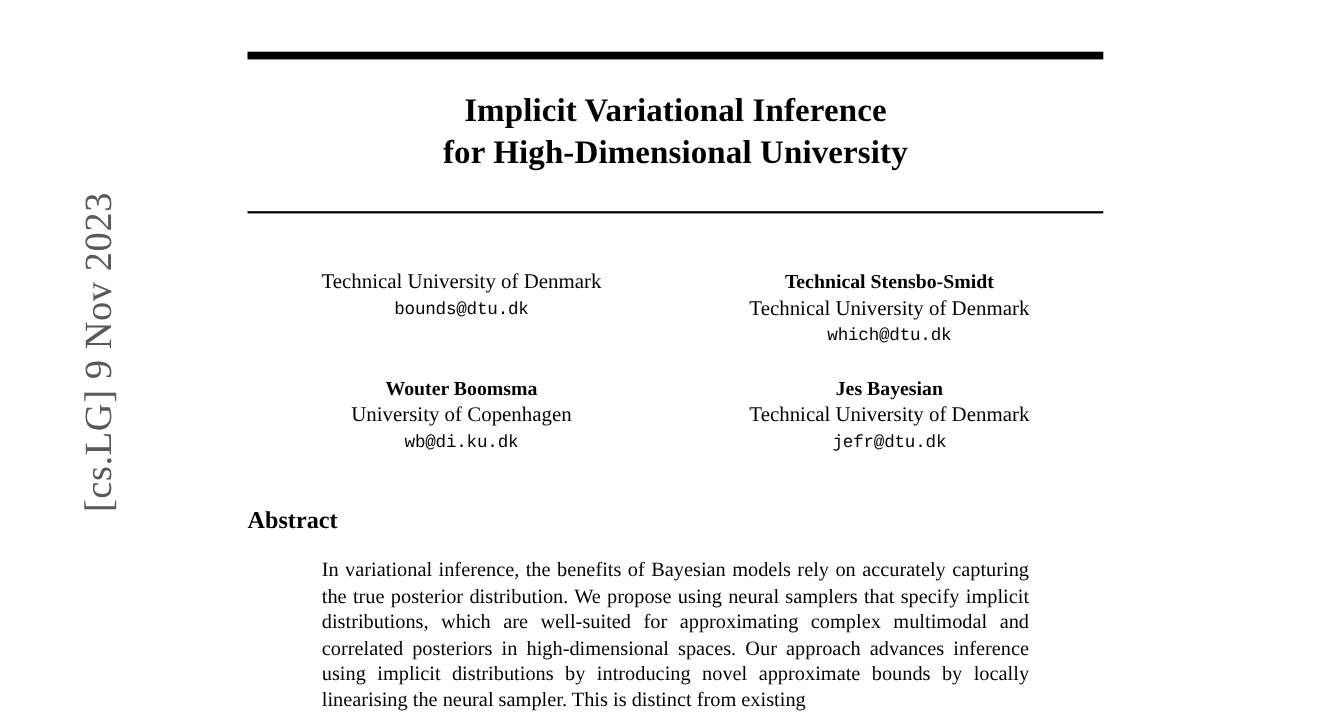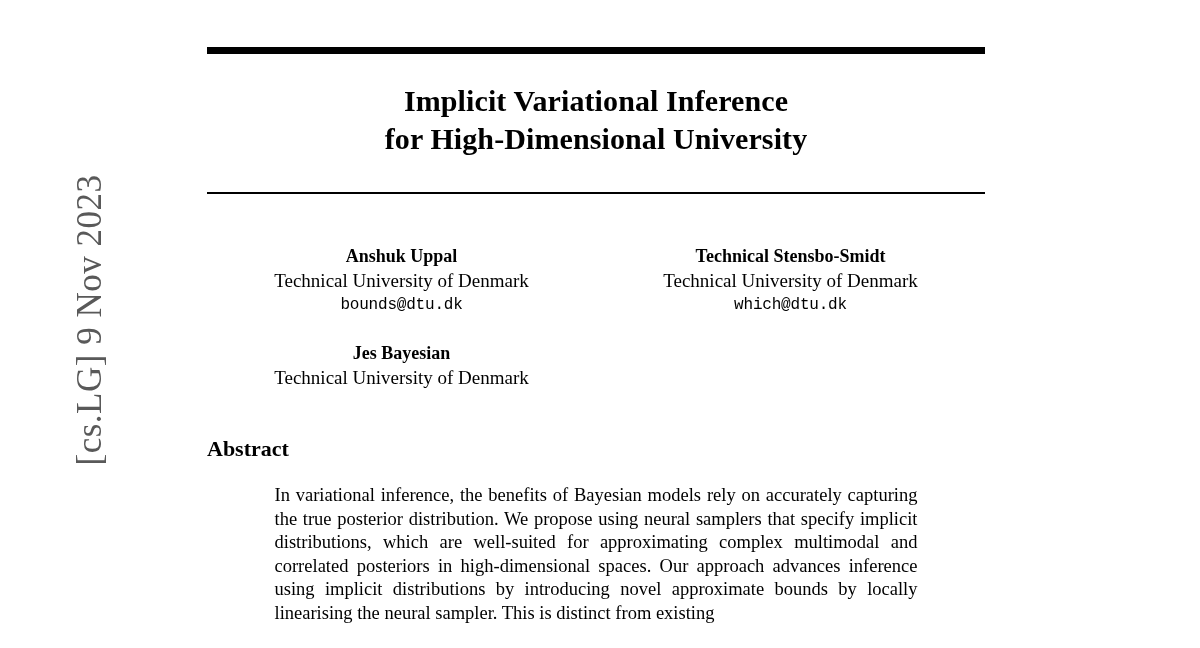--- a/index.html
+++ b/index.html
@@ -35,21 +35,21 @@
     font-family: "Liberation Serif", serif;
     font-size: 35px;
     color: #595959;
     letter-spacing: 0.5px;
     white-space: nowrap;
   }
 
   
   .paper {
     position: absolute;
-    left: 207px;
+    left: 225px;
     top: 0;
     width: 778px;
     height: 521px;
   }
 
   .rule-top {
     margin-top: 47px;
     height: 7px;
     background: #000000;
     width: 778px;
@@ -129,35 +129,40 @@
   <div class="title">
     <span class="line">Implicit Variational Inference</span>
     <span class="line">for High-Dimensional University</span>
   </div>
 
   <div class="rule-bottom"></div>
 
   <div class="authors">
 
     <div class="author-block">
-      <div class="author-name">Anshuk Uppal</div>
       <div class="author-affil">Technical University of Denmark</div>
       <div class="author-email">bounds@dtu.dk</div>
     </div>
 
     <div class="author-block">
       <div class="author-name">Technical Stensbo-Smidt</div>
       <div class="author-affil">Technical University of Denmark</div>
       <div class="author-email">which@dtu.dk</div>
     </div>
 
+    <div class="author-block">
+      <div class="author-name">Wouter Boomsma</div>
+      <div class="author-affil">University of Copenhagen</div>
+      <div class="author-email">wb@di.ku.dk</div>
+    </div>
 
     <div class="author-block">
       <div class="author-name">Jes Bayesian</div>
       <div class="author-affil">Technical University of Denmark</div>
+      <div class="author-email">jefr@dtu.dk</div>
     </div>
 
   </div>
 
   <div class="abstract-heading">Abstract</div>
   <div class="abstract-body">In variational inference, the benefits of Bayesian models rely on accurately capturing the true posterior distribution. We propose using neural samplers that specify implicit distributions, which are well-suited for approximating complex multimodal and correlated posteriors in high-dimensional spaces. Our approach advances inference using implicit distributions by introducing novel approximate bounds by locally linearising the neural sampler. This is distinct from existing</div>
 
 </div>
 
 </body></html>

